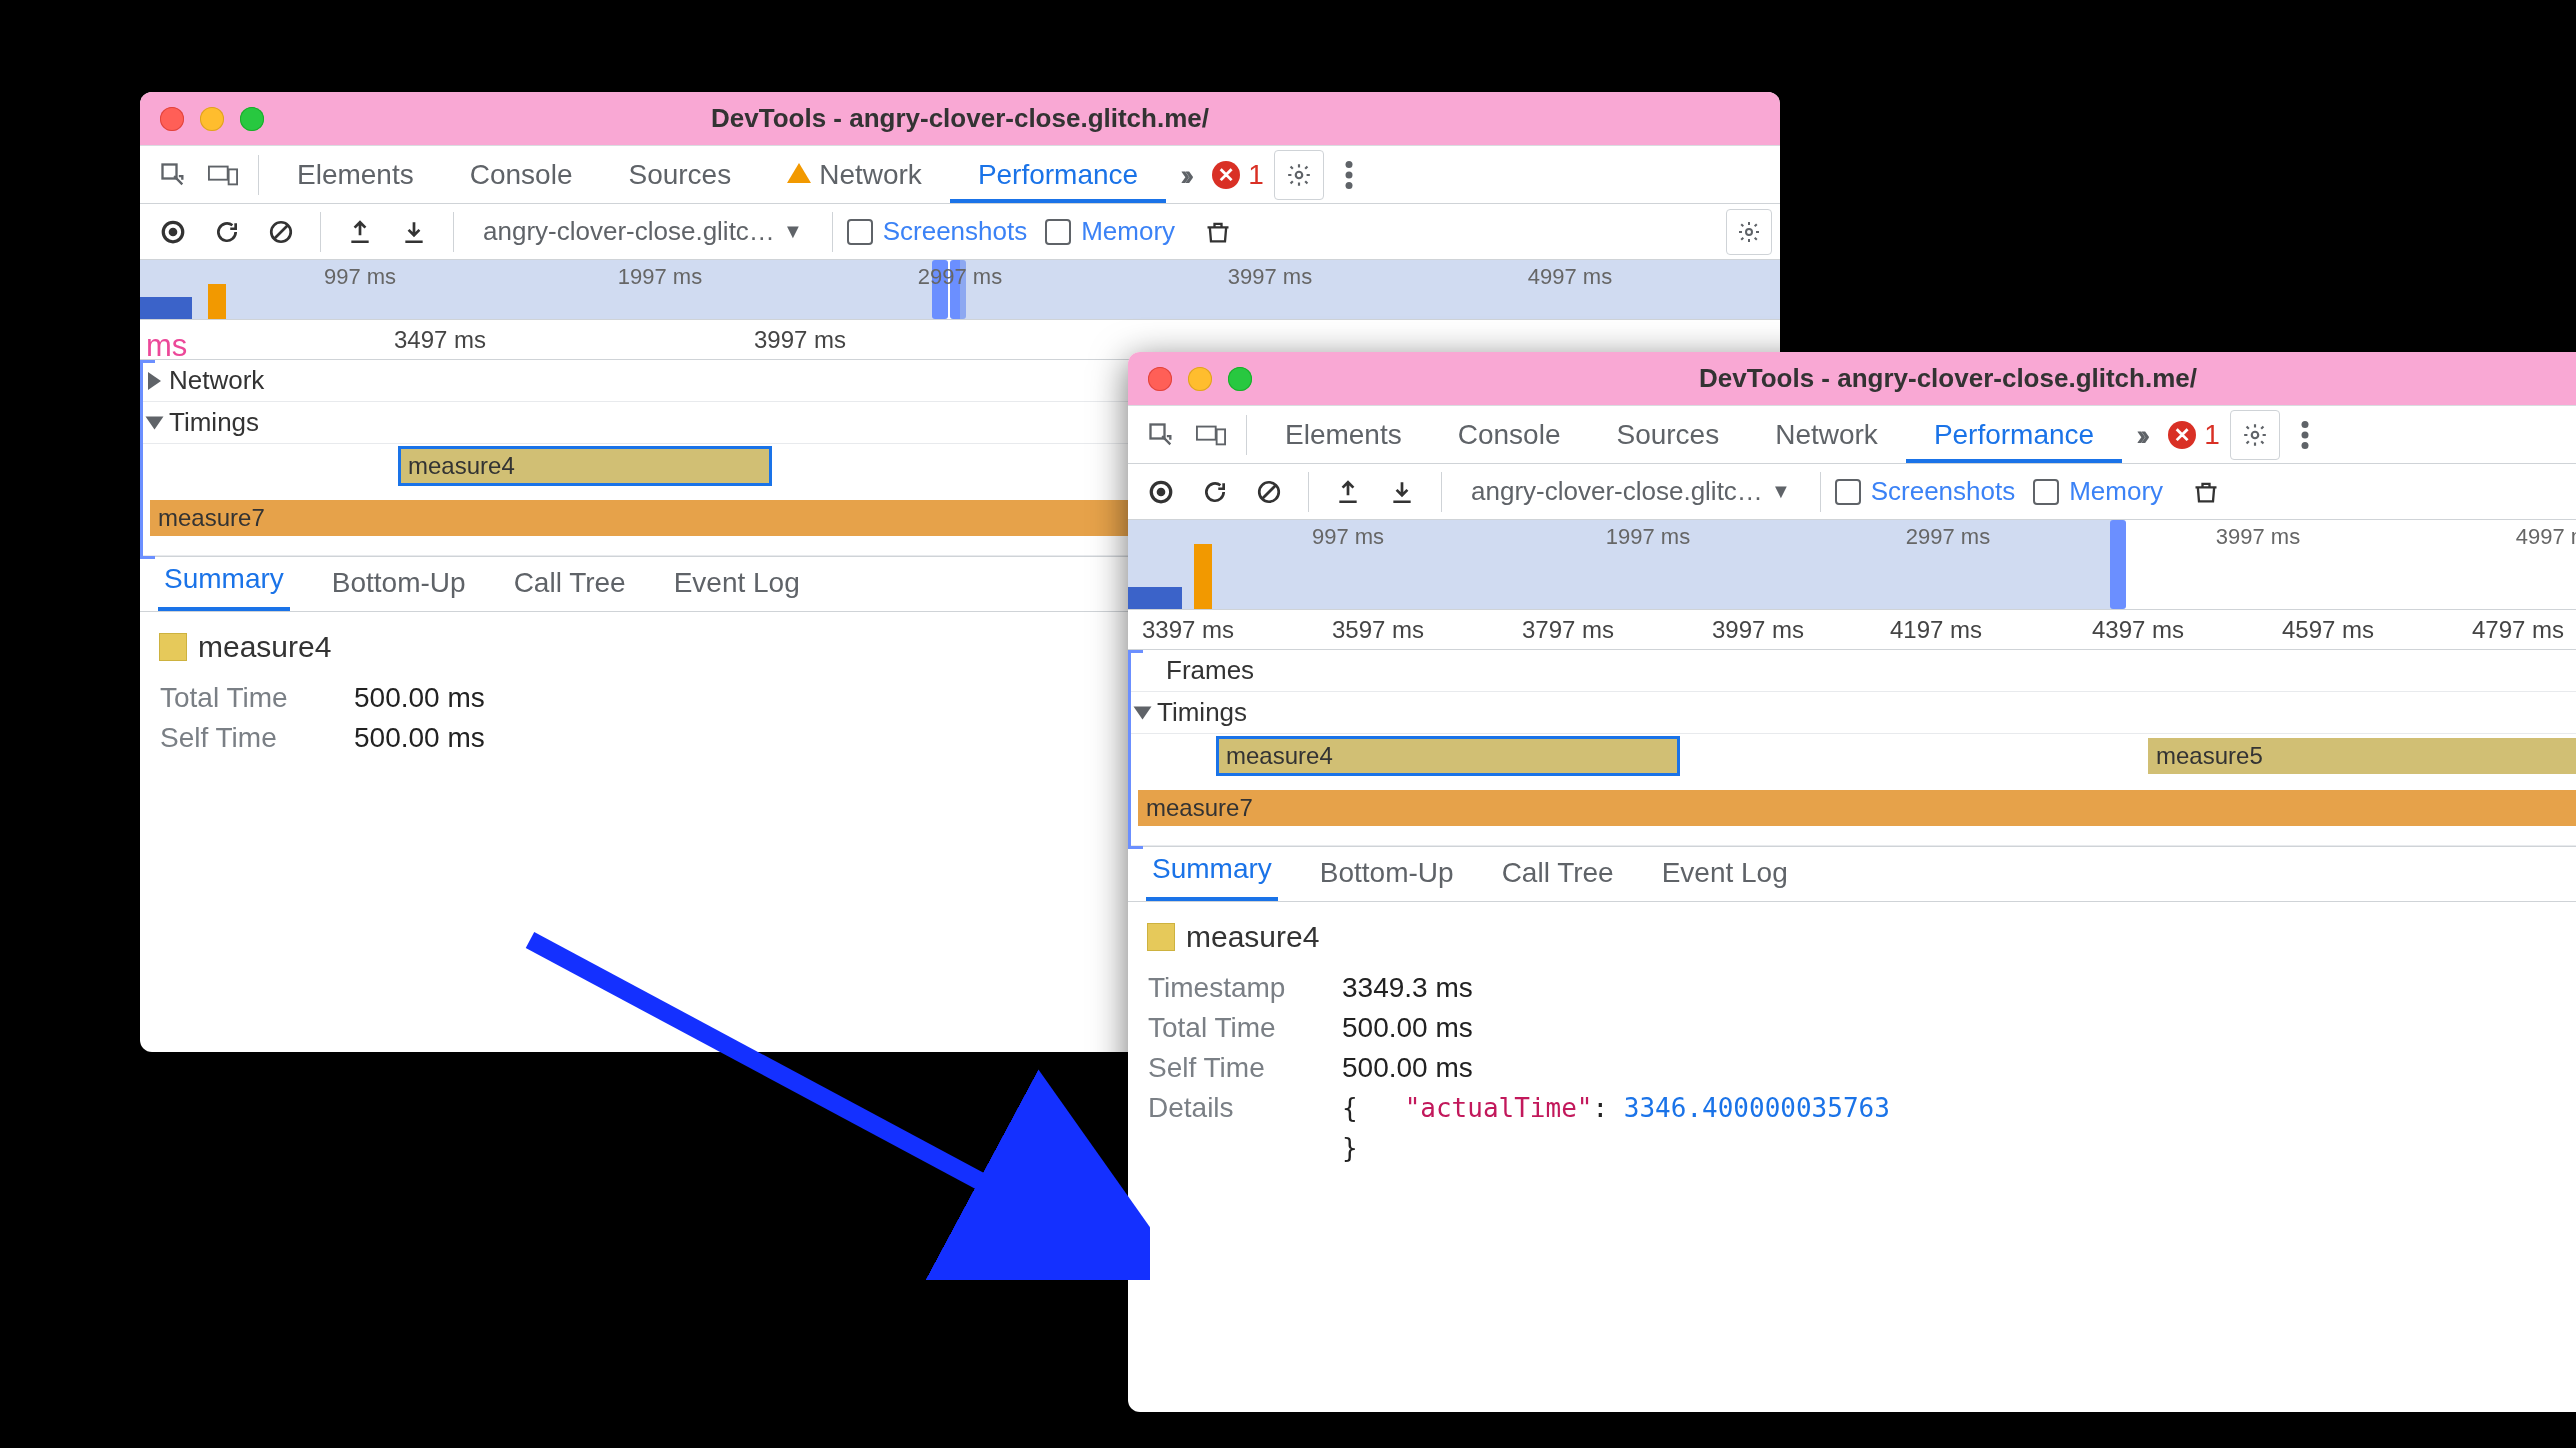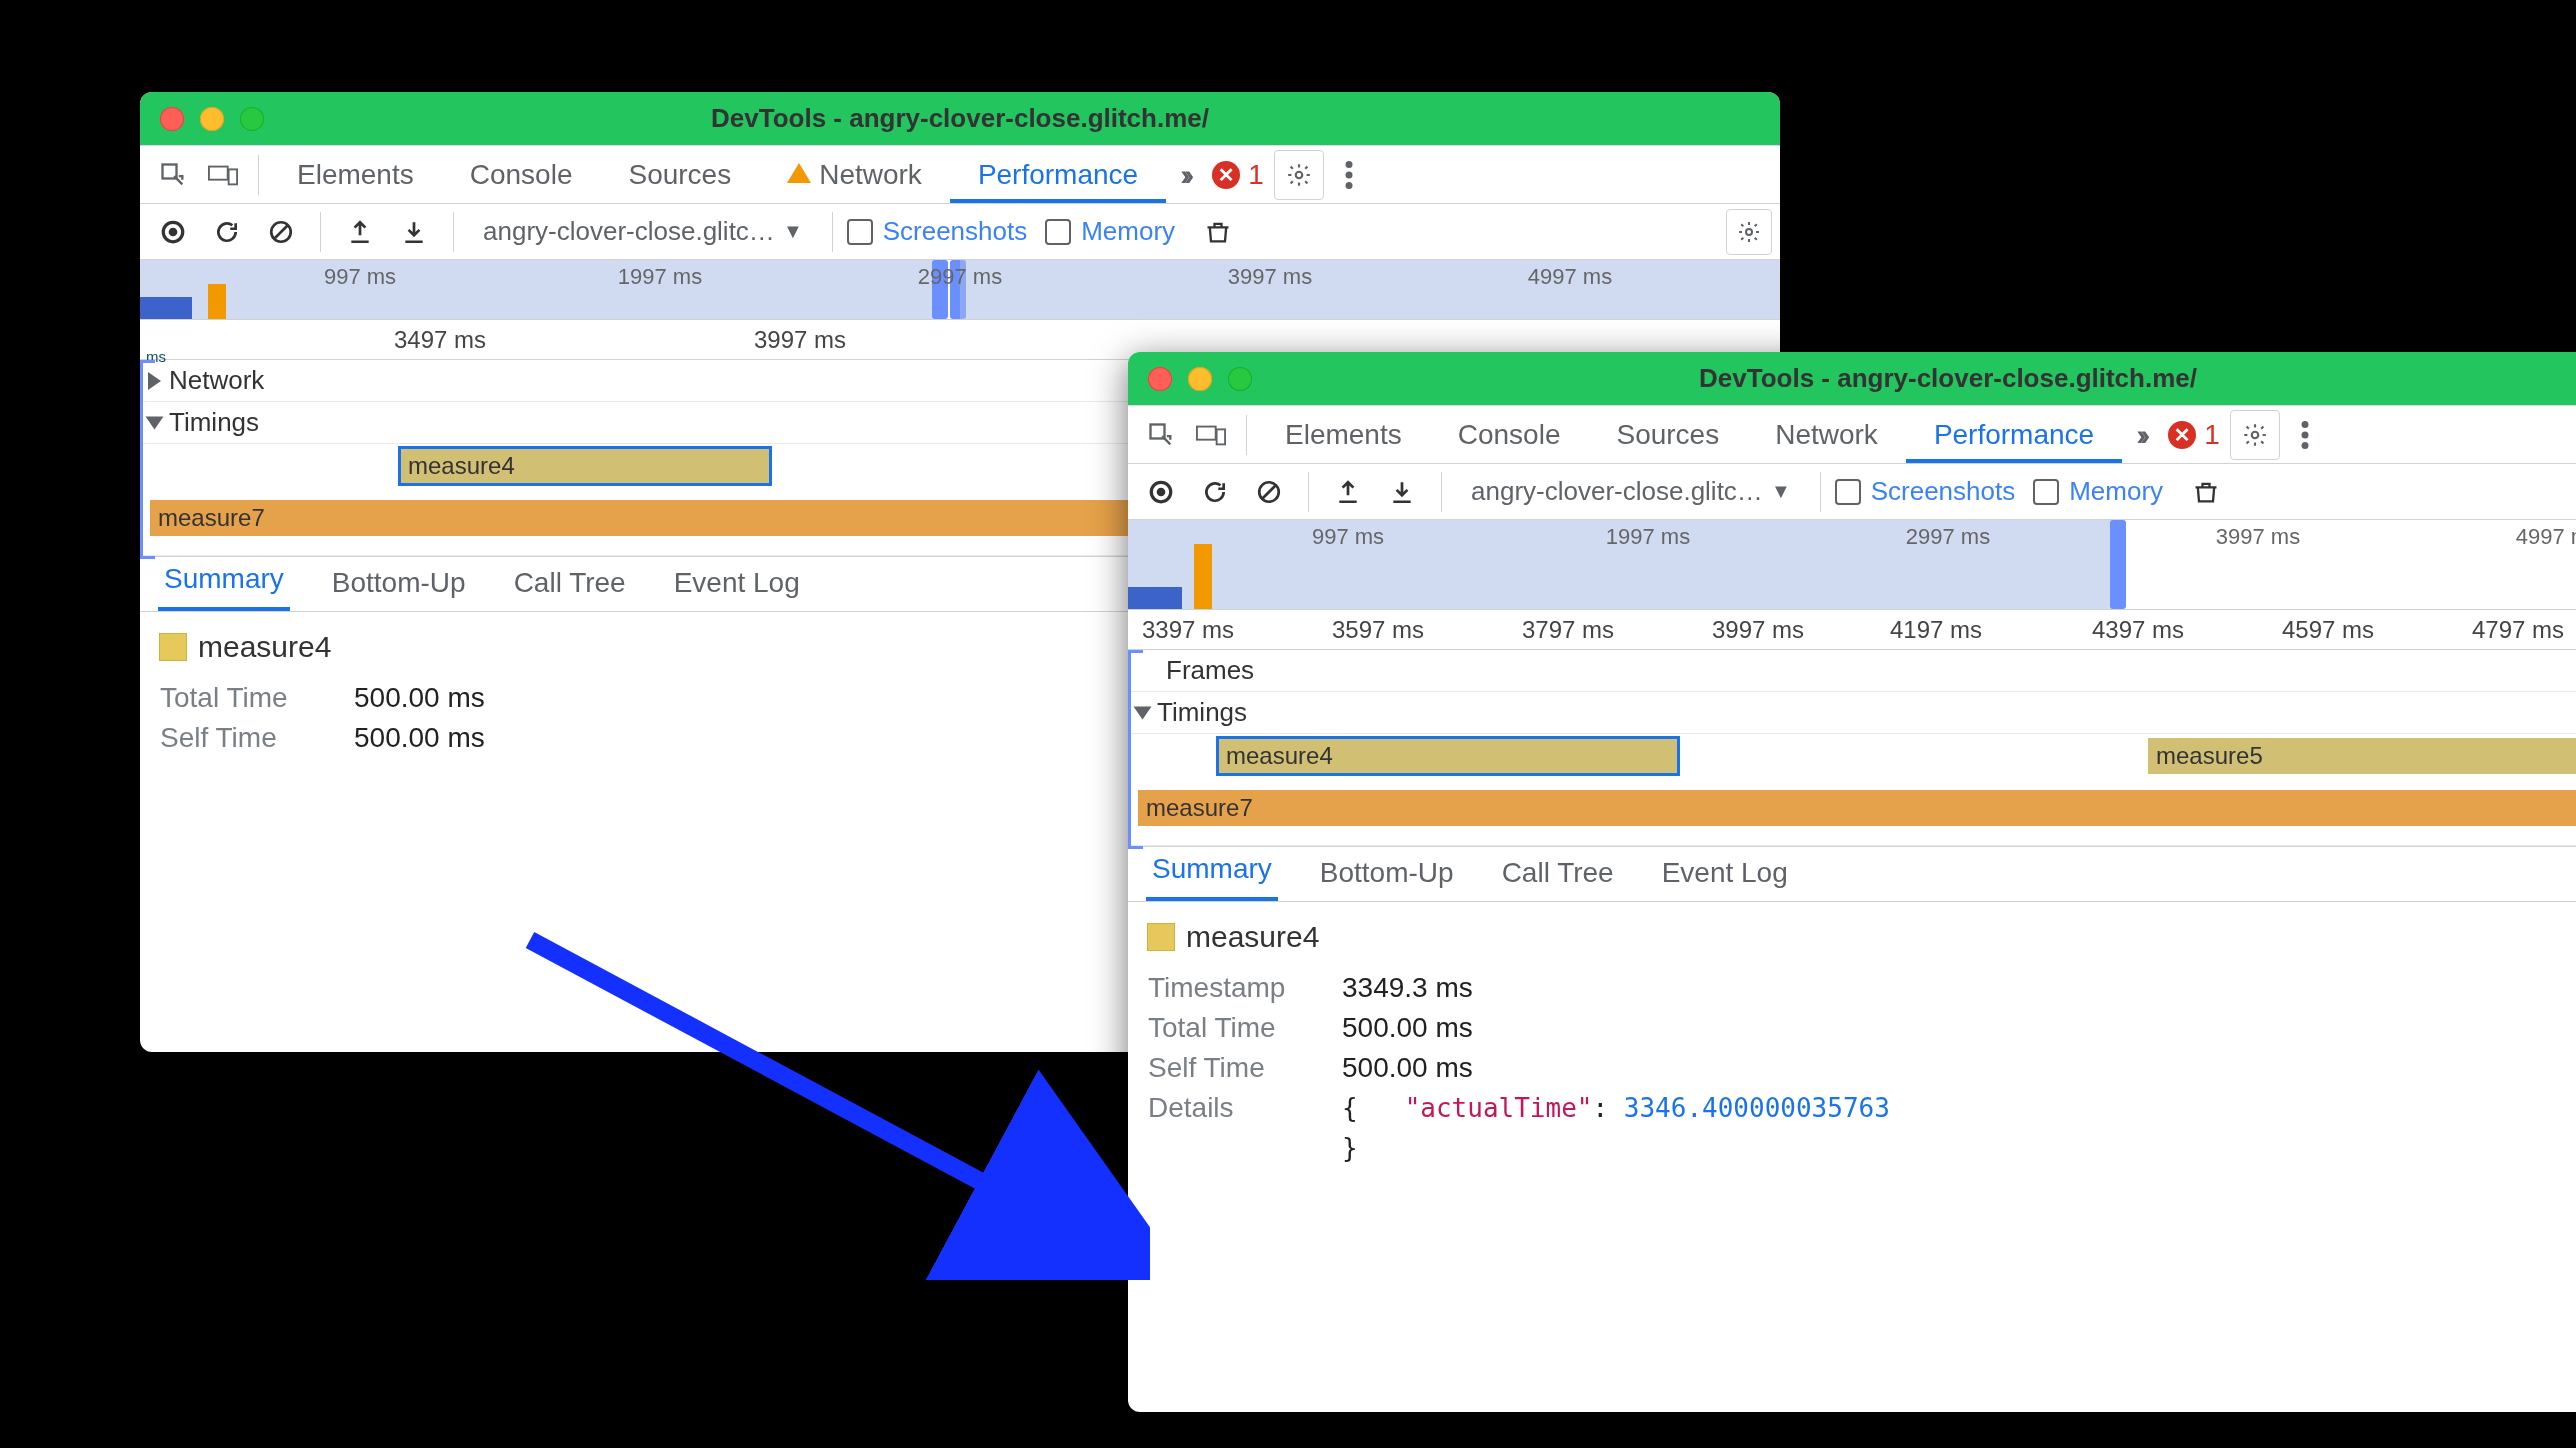--- a/index.html
+++ b/index.html
@@ -20,21 +20,21 @@
     background: #fff;
     border-radius: 12px;
     box-shadow: 0 8px 36px rgba(0,0,0,.55);
     overflow: hidden;
     color: #202124;
   }
   .titlebar {
     height: 54px;
     display: flex;
     align-items: center;
-    background: #22c55e;
+    background: #f9a8d4;
     border-bottom: 1px solid #dadce0;
     position: relative;
   }
   .traffic { display: flex; gap: 16px; padding-left: 20px; }
   .dot { width: 24px; height: 24px; border-radius: 50%; }
   .dot.red    { background:#ff5f57; box-shadow: inset 0 0 0 1px #e0443e; }
   .dot.yellow { background:#ffbd2e; box-shadow: inset 0 0 0 1px #dea123; }
   .dot.green  { background:#28c840; box-shadow: inset 0 0 0 1px #1aad2b; }
   .title-text {
     position: absolute; left: 0; right: 0;
@@ -128,21 +128,21 @@
   .overview .cpu-block {
     position:absolute; top:24px; bottom:0; width:18px; background:#f29900;
   }
 
   
   .ruler {
     height: 40px; border-bottom: 1px solid #cfd3d7; position:relative;
     font-size:24px;color:#444;
   }
   .ruler .tick { position:absolute; top:6px; transform:translateX(-50%); white-space:nowrap;}
-  .ruler .ms-tag { position:absolute; left:6px; top:8px; font-size:15px;color:#0c4a6e;margin-top:20px;}
+  .ruler .ms-tag { position:absolute; left:6px; top:8px; font-size:31px;color:#ec4899;}
   .trackhdr {
     height: 42px; display:flex;align-items:center; gap:8px;
     font-size:26px; color:#333;
     border-bottom:1px solid #e8eaed;
     padding-left:8px;
   }
   .tri {
     width:0;height:0;border-top:9px solid transparent;border-bottom:9px solid transparent;
     border-left:13px solid #5f6368;
   }

